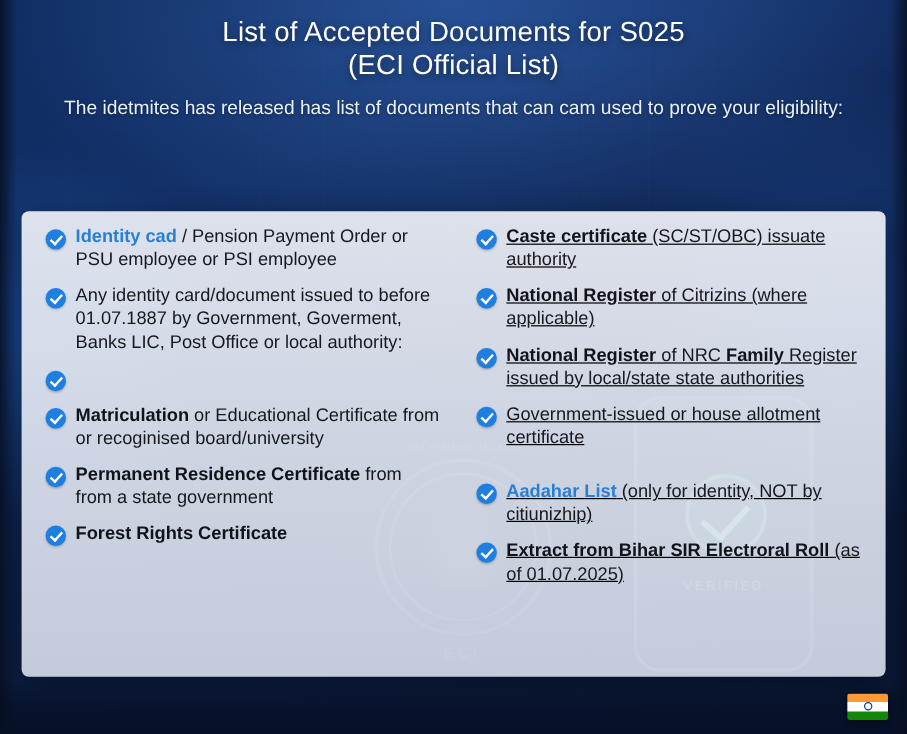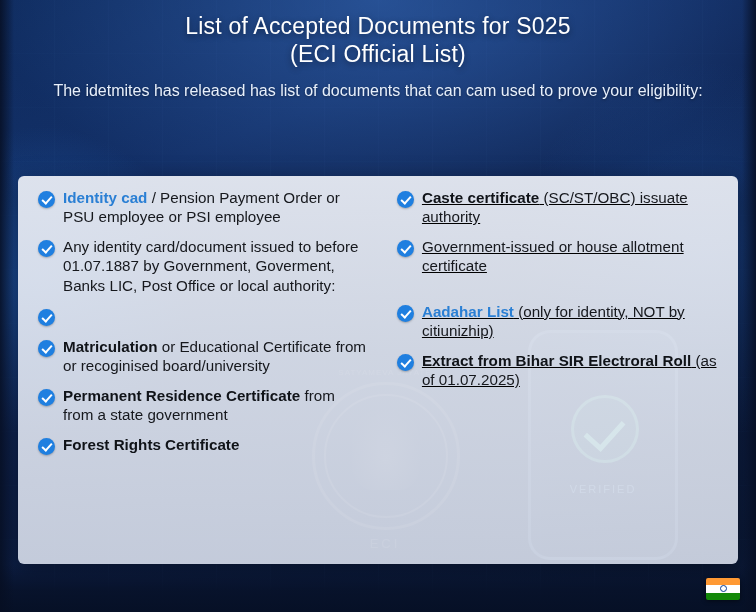--- a/index.html
+++ b/index.html
@@ -292,21 +292,29 @@
 
     </div>
 
     <div class="col right">
 
       <div class="item">
         <span class="tick"></span>
         <span class="txt"><b>Caste certificate</b> (SC/ST/OBC) issuate authority</span>
       </div>
 
-
+      <div class="item">
+        <span class="tick"></span>
+        <span class="txt"><b>National Register</b> of Citrizins (where applicable)</span>
+      </div>
+
+      <div class="item">
+        <span class="tick"></span>
+        <span class="txt"><b>National Register</b> of NRC <b>Family</b> Register issued by local/state state authorities</span>
+      </div>
 
       <div class="item">
         <span class="tick"></span>
         <span class="txt">Government-issued or house allotment certificate</span>
       </div>
 
       <div class="item" style="margin-top:26px;">
         <span class="tick"></span>
         <span class="txt"><span class="lnk">Aadahar List</span> (only for identity, NOT by citiunizhip)</span>
       </div>

